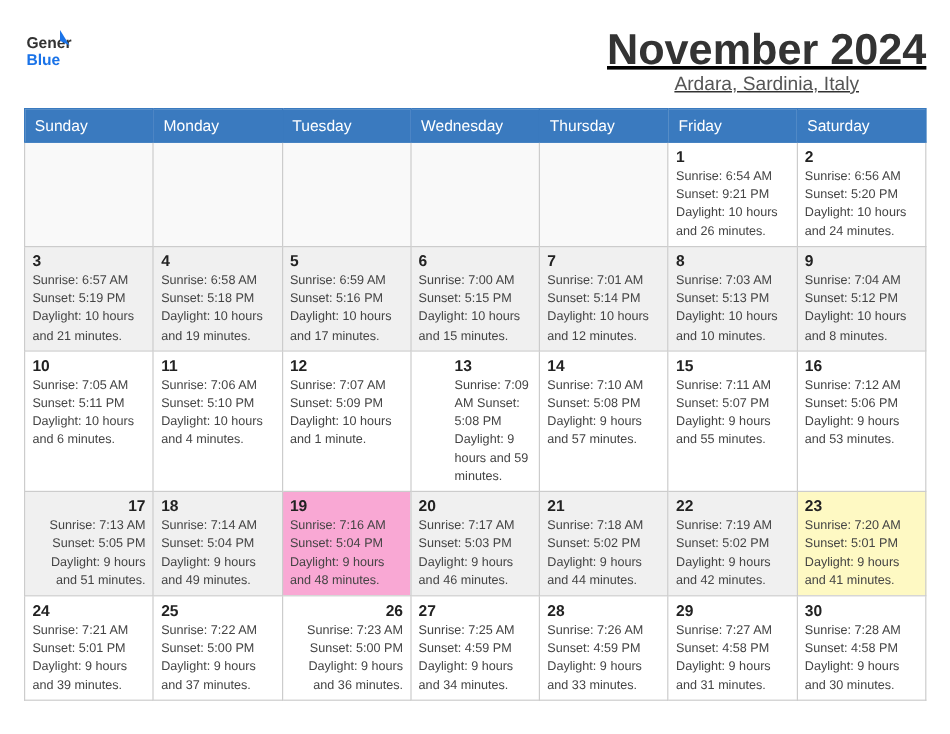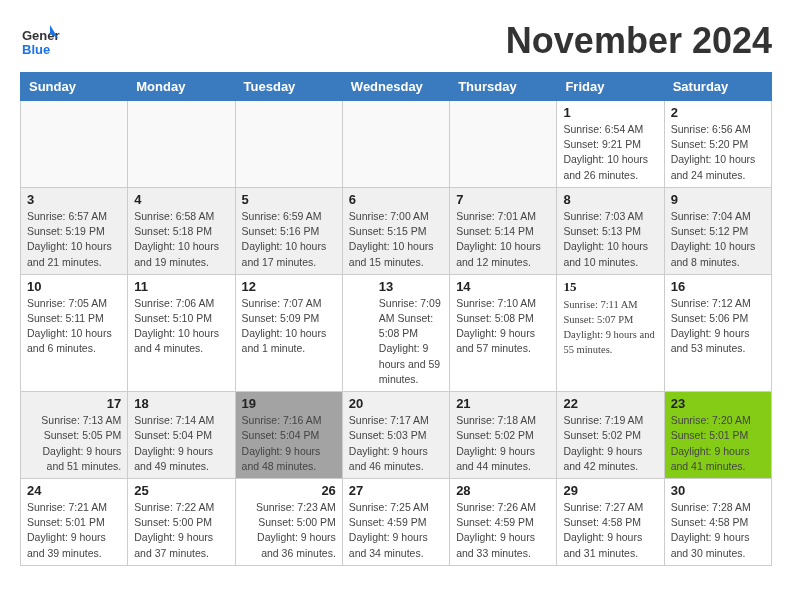--- a/index.html
+++ b/index.html
@@ -23,20 +23,21 @@
       font-weight: bold;
       color: #333;
     }
     .logo-icon {
       width: 40px;
       height: 40px;
       margin-right: 4px;
     }
     .title-block {
       text-align: center;
+      text-decoration: underline;
     }
     .month-title {
       font-size: 36px;
       font-weight: bold;
       color: #333;
     }
     .location {
       font-size: 16px;
       color: #555;
     }
@@ -44,21 +45,21 @@
       width: 100%;
       border-collapse: collapse;
       table-layout: fixed;
     }
     th {
       background-color: #3a7abf;
       color: #fff;
       text-align: left;
       padding: 6px 8px;
       font-size: 13px;
-      font-weight: bold;
+      font-weight: normal;
       border: 1px solid #3a7abf;
     }
     td {
       vertical-align: top;
       border: 1px solid #ccc;
       padding: 4px 6px;
       font-size: 11px;
       color: #333;
       height: 80px;
       background: #fff;
@@ -97,20 +98,21 @@
 <div class="header">
   <div class="logo">
     <svg class="logo-icon" viewBox="0 0 40 40" xmlns="http://www.w3.org/2000/svg">
       <text x="2" y="20" font-size="13" font-weight="bold" fill="#333" font-family="Arial">General</text>
       <text x="2" y="34" font-size="13" font-weight="bold" fill="#1a73e8" font-family="Arial">Blue</text>
       <polygon points="30,5 38,18 30,14" fill="#1a73e8"></polygon>
     </svg>
   </div>
   <div class="title-block">
     <div class="month-title">November 2024</div>
+    <div class="location">Ardara, Sardinia, Italy</div>
   </div>
 </div>
 
 <table>
   <thead>
     <tr>
     <th>Sunday</th>
         <th>Monday</th>
         <th>Tuesday</th>
         <th>Wednesday</th>
@@ -207,21 +209,21 @@
           <div class="day-info">Sunrise: 7:09 AM
 Sunset: 5:08 PM
 Daylight: 9 hours and 59 minutes.</div>
         </td>
         <td class="has-data" style="background: rgb(255, 255, 255);">
           <span class="day-num">14</span>
           <div class="day-info">Sunrise: 7:10 AM
 Sunset: 5:08 PM
 Daylight: 9 hours and 57 minutes.</div>
         </td>
-        <td class="has-data" style="background: rgb(255, 255, 255); font-family: Liberation Serif, serif;">
+        <td class="has-data" style="background: rgb(255, 255, 255);">
           <span class="day-num">15</span>
           <div class="day-info">Sunrise: 7:11 AM
 Sunset: 5:07 PM
 Daylight: 9 hours and 55 minutes.</div>
         </td>
         <td class="has-data" style="background: rgb(255, 255, 255);">
           <span class="day-num">16</span>
           <div class="day-info">Sunrise: 7:12 AM
 Sunset: 5:06 PM
 Daylight: 9 hours and 53 minutes.</div>
@@ -233,21 +235,21 @@
           <div class="day-info">Sunrise: 7:13 AM
 Sunset: 5:05 PM
 Daylight: 9 hours and 51 minutes.</div>
         </td>
         <td class="has-data" style="background: rgb(240, 240, 240);">
           <span class="day-num">18</span>
           <div class="day-info">Sunrise: 7:14 AM
 Sunset: 5:04 PM
 Daylight: 9 hours and 49 minutes.</div>
         </td>
-        <td class="has-data" style="background: #a3a3a3;">
+        <td class="has-data" style="background: #f9a8d4;">
           <span class="day-num">19</span>
           <div class="day-info">Sunrise: 7:16 AM
 Sunset: 5:04 PM
 Daylight: 9 hours and 48 minutes.</div>
         </td>
         <td class="has-data" style="background: rgb(240, 240, 240);">
           <span class="day-num">20</span>
           <div class="day-info">Sunrise: 7:17 AM
 Sunset: 5:03 PM
 Daylight: 9 hours and 46 minutes.</div>
@@ -257,21 +259,21 @@
           <div class="day-info">Sunrise: 7:18 AM
 Sunset: 5:02 PM
 Daylight: 9 hours and 44 minutes.</div>
         </td>
         <td class="has-data" style="background: rgb(240, 240, 240);">
           <span class="day-num">22</span>
           <div class="day-info">Sunrise: 7:19 AM
 Sunset: 5:02 PM
 Daylight: 9 hours and 42 minutes.</div>
         </td>
-        <td class="has-data" style="background: #84cc16;">
+        <td class="has-data" style="background: #fef9c3;">
           <span class="day-num">23</span>
           <div class="day-info">Sunrise: 7:20 AM
 Sunset: 5:01 PM
 Daylight: 9 hours and 41 minutes.</div>
         </td>
       </tr>
       <tr>
         <td class="has-data" style="background: rgb(255, 255, 255);">
           <span class="day-num">24</span>
           <div class="day-info">Sunrise: 7:21 AM

